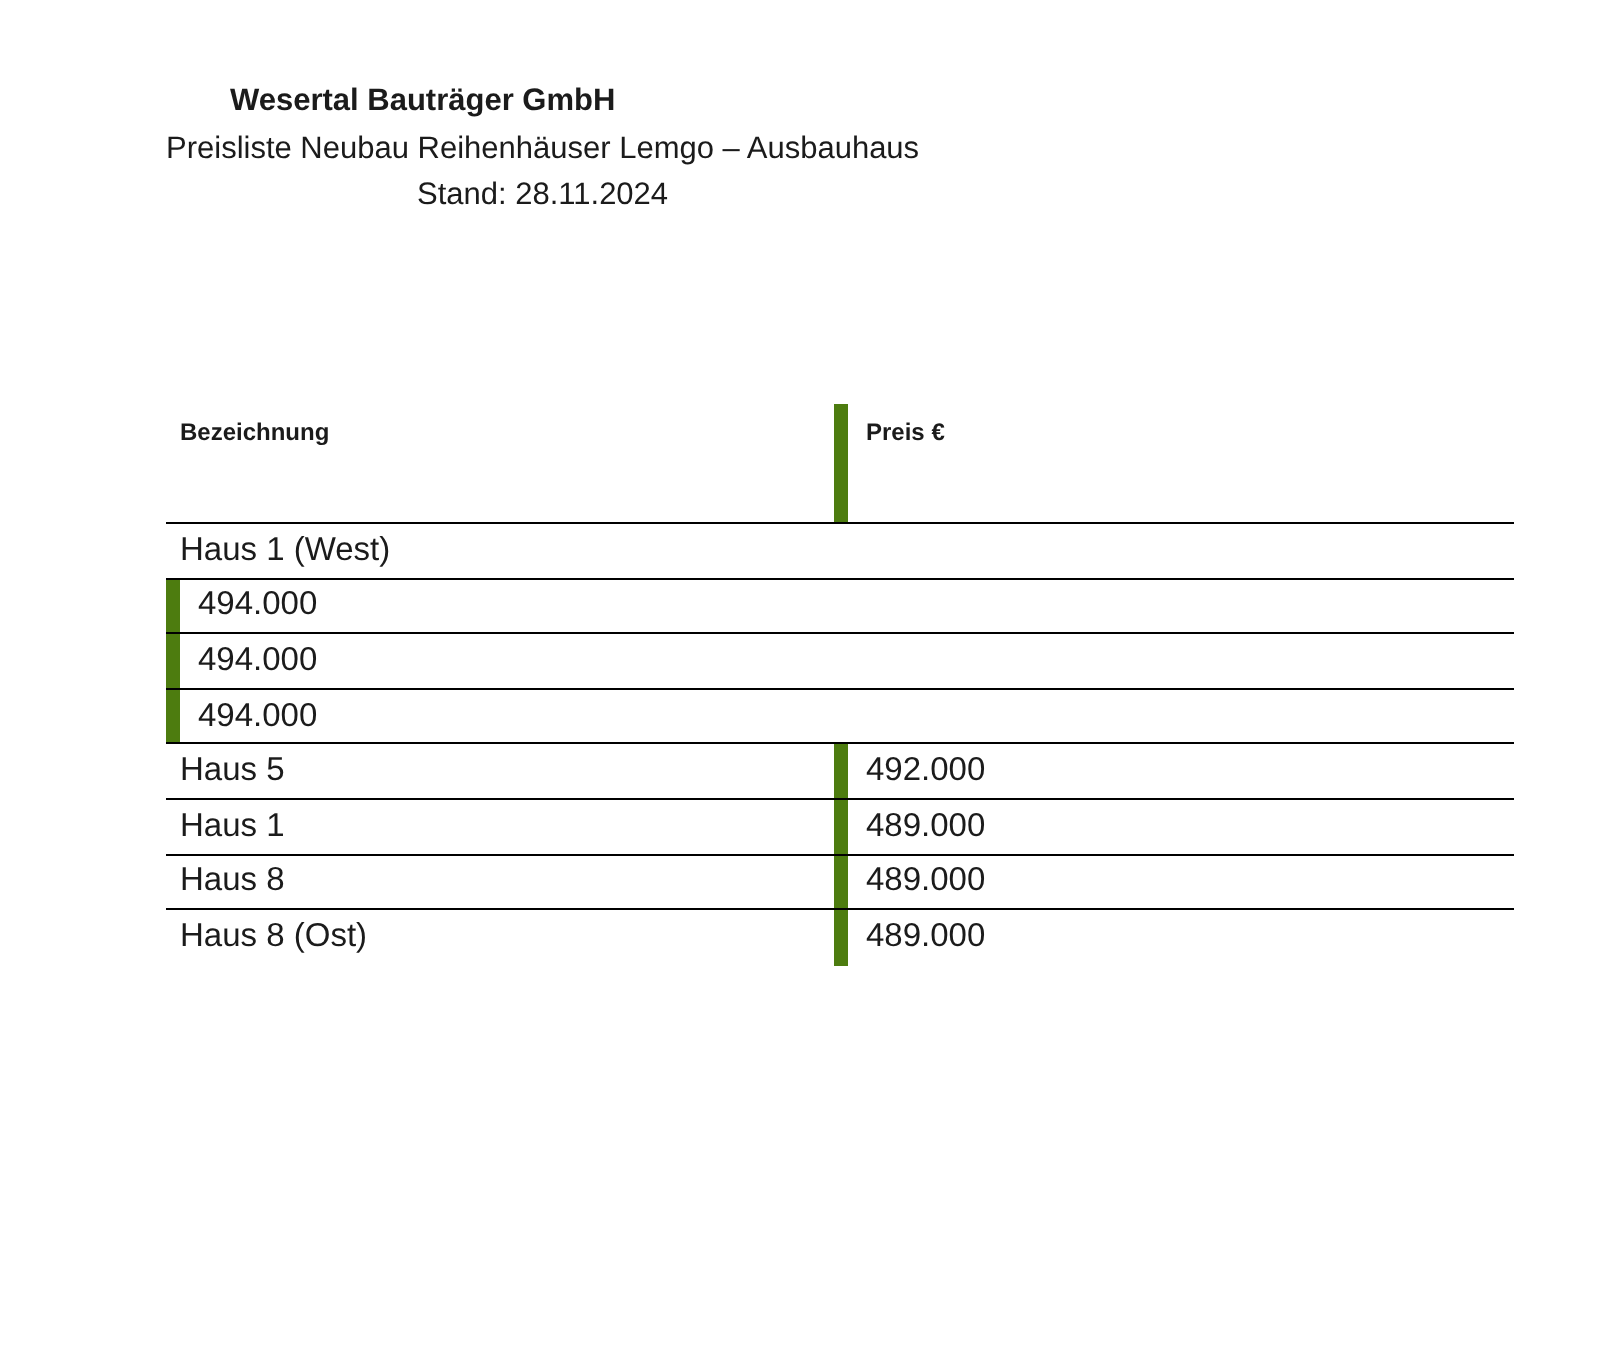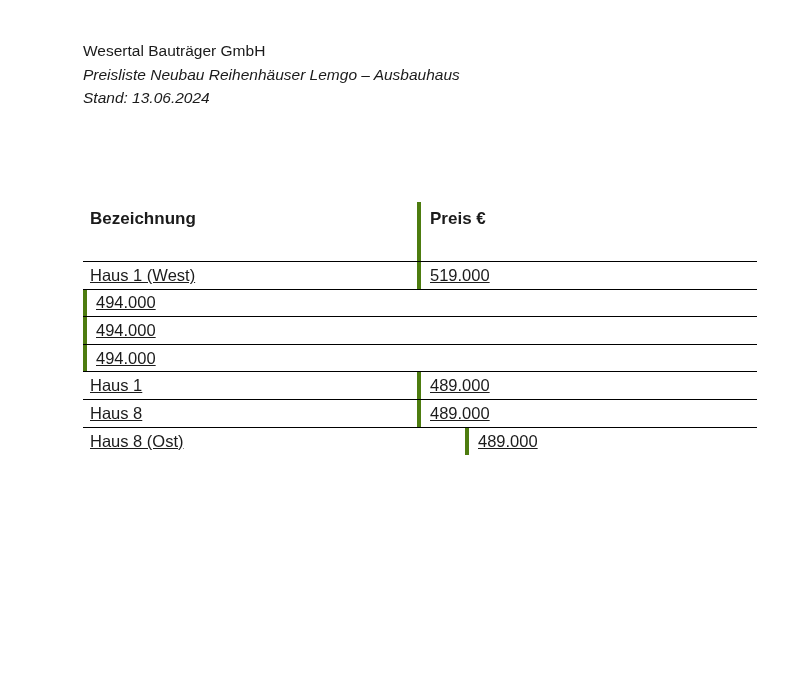--- a/index.html
+++ b/index.html
@@ -20,106 +20,108 @@
   
   .doc-header {
     position: absolute;
     left: 83px;
     top: 39px;
     font-size: 15.5px;
     line-height: 23.5px;
     white-space: nowrap;
   }
   .doc-header .company {
-    font-weight: normal;
+    font-weight: bold;
     font-style: normal;
+    margin-left: 32px;
   }
   .doc-header .subtitle,
   .doc-header .dateline {
-    font-style: italic;
+    text-align: center;
   }
 
   
   .price-table {
     position: absolute;
     left: 83px;
     top: 202px;
     width: 674px;
   }
   .t-row {
     display: grid;
     grid-template-columns: 334px 1fr;
   }
   .t-head {
     height: 59px;
     border-bottom: 1px solid #000000;
   }
   .t-head .cell {
     font-weight: bold;
-    font-size: 17px;
+    font-size: 12px;
     padding-top: 7px;
   }
   .t-body-row {
     height: 26.6px;
     border-bottom: 1px solid #000000;
-    text-decoration: underline;
   }
   .t-body-row.last {
     border-bottom: none;
     height: 27.6px;
-    gap: 48px;
   }
   .cell {
     display: flex;
     align-items: center;
     font-size: 16.5px;
     white-space: nowrap;
     overflow: hidden;
   }
   .t-head .cell {
     align-items: flex-start;
   }
   .cell.c1 {
     padding-left: 7px;
   }
   .cell.c2 {
-    border-left: 4px solid #4d7c0f;
+    border-left: 7px solid #4d7c0f;
     padding-left: 9px;
   }
 </style>
 </head>
 <body>
 
 <div class="page">
 
   <div class="doc-header">
     <div class="company">Wesertal Bauträger GmbH</div>
     <div class="subtitle">Preisliste Neubau Reihenhäuser Lemgo – Ausbauhaus</div>
-    <div class="dateline">Stand: 13.06.2024</div>
+    <div class="dateline">Stand: 28.11.2024</div>
   </div>
 
   <div class="price-table">
 
     <div class="t-row t-head">
       <div class="cell c1">Bezeichnung</div>
       <div class="cell c2">Preis €</div>
     </div>
 
     <div class="t-row t-body-row">
       <div class="cell c1">Haus 1 (West)</div>
-      <div class="cell c2">519.000</div>
     </div>
     <div class="t-row t-body-row">
       <div class="cell c2">494.000</div>
     </div>
     <div class="t-row t-body-row">
       <div class="cell c2">494.000</div>
     </div>
     <div class="t-row t-body-row">
       <div class="cell c2">494.000</div>
+    </div>
+    <div class="t-row t-body-row">
+      <div class="cell c1">Haus 5</div>
+      <div class="cell c2">492.000</div>
     </div>
     <div class="t-row t-body-row">
       <div class="cell c1">Haus 1</div>
       <div class="cell c2">489.000</div>
     </div>
     <div class="t-row t-body-row">
       <div class="cell c1">Haus 8</div>
       <div class="cell c2">489.000</div>
     </div>
     <div class="t-row t-body-row last">

